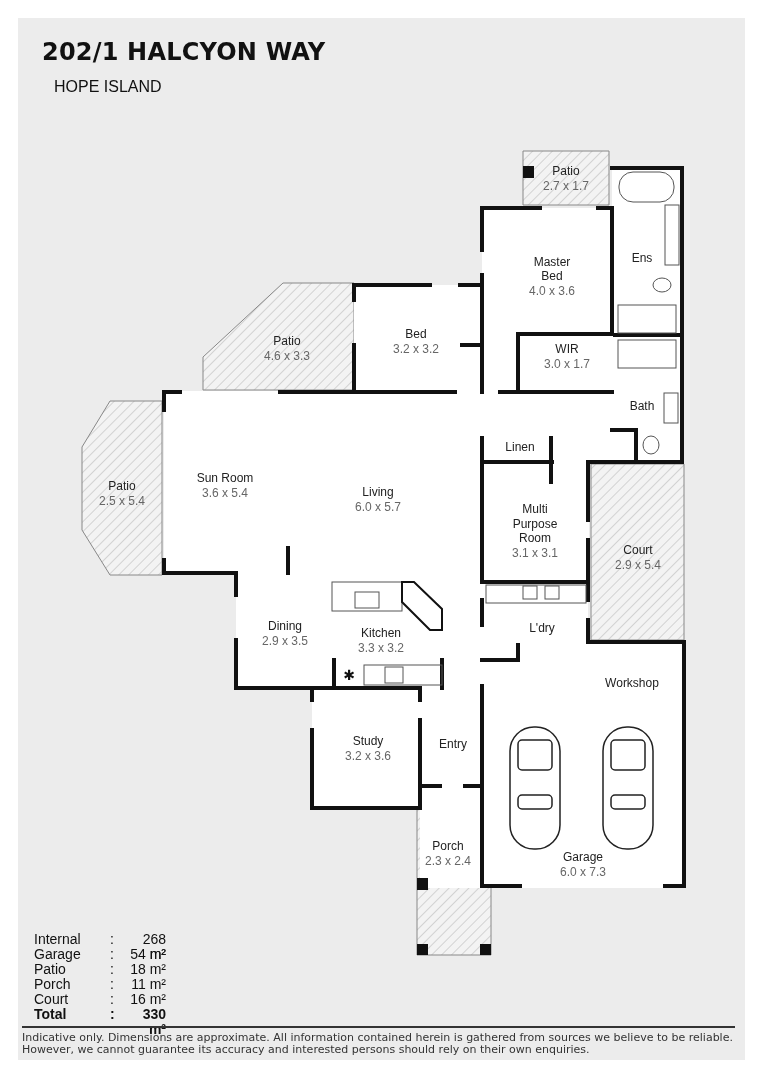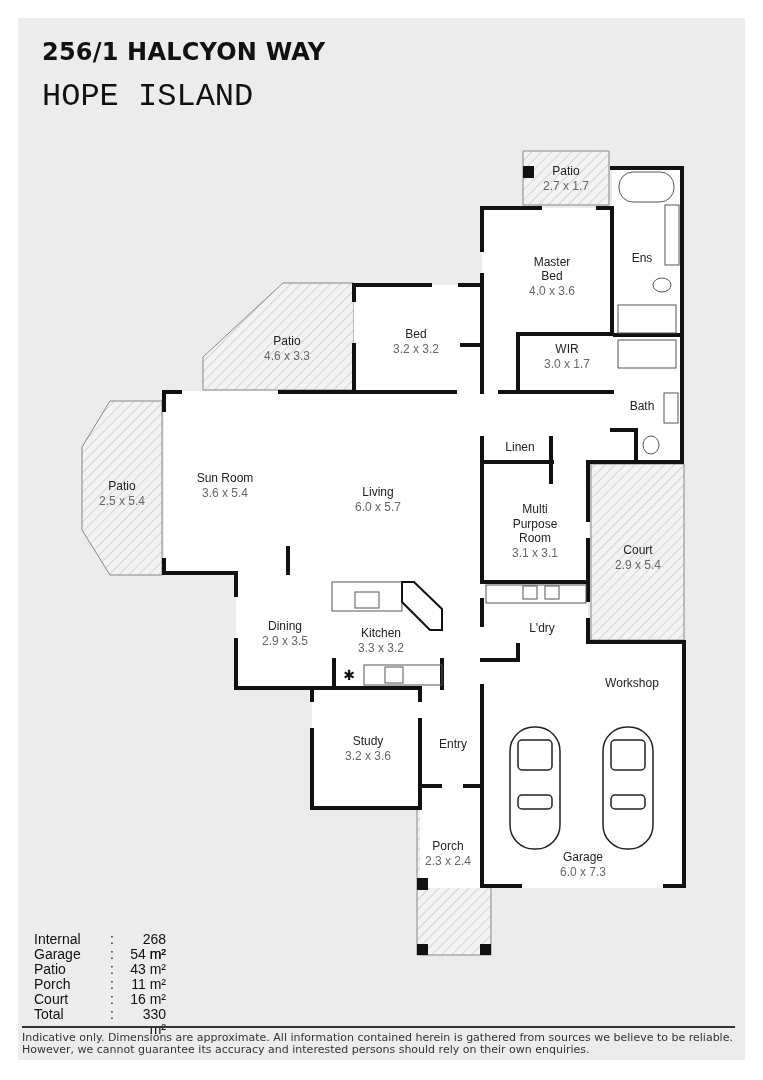--- a/index.html
+++ b/index.html
@@ -1,36 +1,36 @@
 <!DOCTYPE html>
 <html><head>
 <meta charset="utf-8">
 <style>
   html, body { margin:0; padding:0; background:#ffffff; }
   body { width:763px; height:1080px; position:relative; overflow:hidden; font-family:"DejaVu Sans", sans-serif; }
   .panel { position:absolute; left:18px; top:18px; width:727px; height:1042px; background:#ececec; }
   .title { position:absolute; left:42px; top:38px; font-size:24px; font-weight:bold; color:#111; letter-spacing:0.2px; font-family:"DejaVu Sans", sans-serif; }
-  .subtitle { position:absolute; left:42px; top:78px; font-size:32px; color:#111; font-family:Liberation Mono, monospace; }
+  .subtitle { position:absolute; left:54px; top:78px; font-size:16px; color:#111; font-family:Liberation Sans, sans-serif; }
   svg.plan { position:absolute; left:0; top:0; }
   .rlabel { font-family:"Liberation Sans", sans-serif; font-size:12px; fill:#222; text-anchor:middle; }
   .rdim { font-family:"Liberation Sans", sans-serif; font-size:12px; fill:#666; text-anchor:middle; }
   .areas { position:absolute; left:34px; top:932px; font-family:"Liberation Sans", sans-serif; font-size:14px; color:#111; }
   .areas .row { display:flex; height:15px; line-height:15px; }
   .areas .k { width:76px; }
   .areas .c { width:14px; }
   .areas .v { width:42px; text-align:right; }
-  .areas .row.total { font-weight:normal; }
+  .areas .row.total { font-weight:bold; }
   .rule { position:absolute; left:22px; top:1026px; width:713px; height:2px; background:#333; }
   .disclaimer { position:absolute; left:22px; top:1032px; width:715px; font-family:"DejaVu Sans", sans-serif; font-size:11px; color:#333; line-height:12px; }
 </style>
 </head>
 <body>
 
 <div class="panel"></div>
-<div class="title">256/1 HALCYON WAY</div>
+<div class="title">202/1 HALCYON WAY</div>
 <div class="subtitle">HOPE ISLAND</div>
 
 <svg class="plan" width="763" height="1080" viewBox="0 0 763 1080">
   <defs>
     <pattern id="hatch" patternUnits="userSpaceOnUse" width="7" height="7" patternTransform="rotate(45)">
       <rect width="7" height="7" fill="#f3f3f3"></rect>
       <line x1="0" y1="0" x2="0" y2="7" stroke="#bdbdbd" stroke-width="1.2"></line>
     </pattern>
   </defs>
 
@@ -223,21 +223,21 @@
     <span class="v">268 m²</span>
   </div>
   <div class="row">
     <span class="k">Garage</span>
     <span class="c">:</span>
     <span class="v">54 m²</span>
   </div>
   <div class="row">
     <span class="k">Patio</span>
     <span class="c">:</span>
-    <span class="v">43 m²</span>
+    <span class="v">18 m²</span>
   </div>
   <div class="row">
     <span class="k">Porch</span>
     <span class="c">:</span>
     <span class="v">11 m²</span>
   </div>
   <div class="row">
     <span class="k">Court</span>
     <span class="c">:</span>
     <span class="v">16 m²</span>

